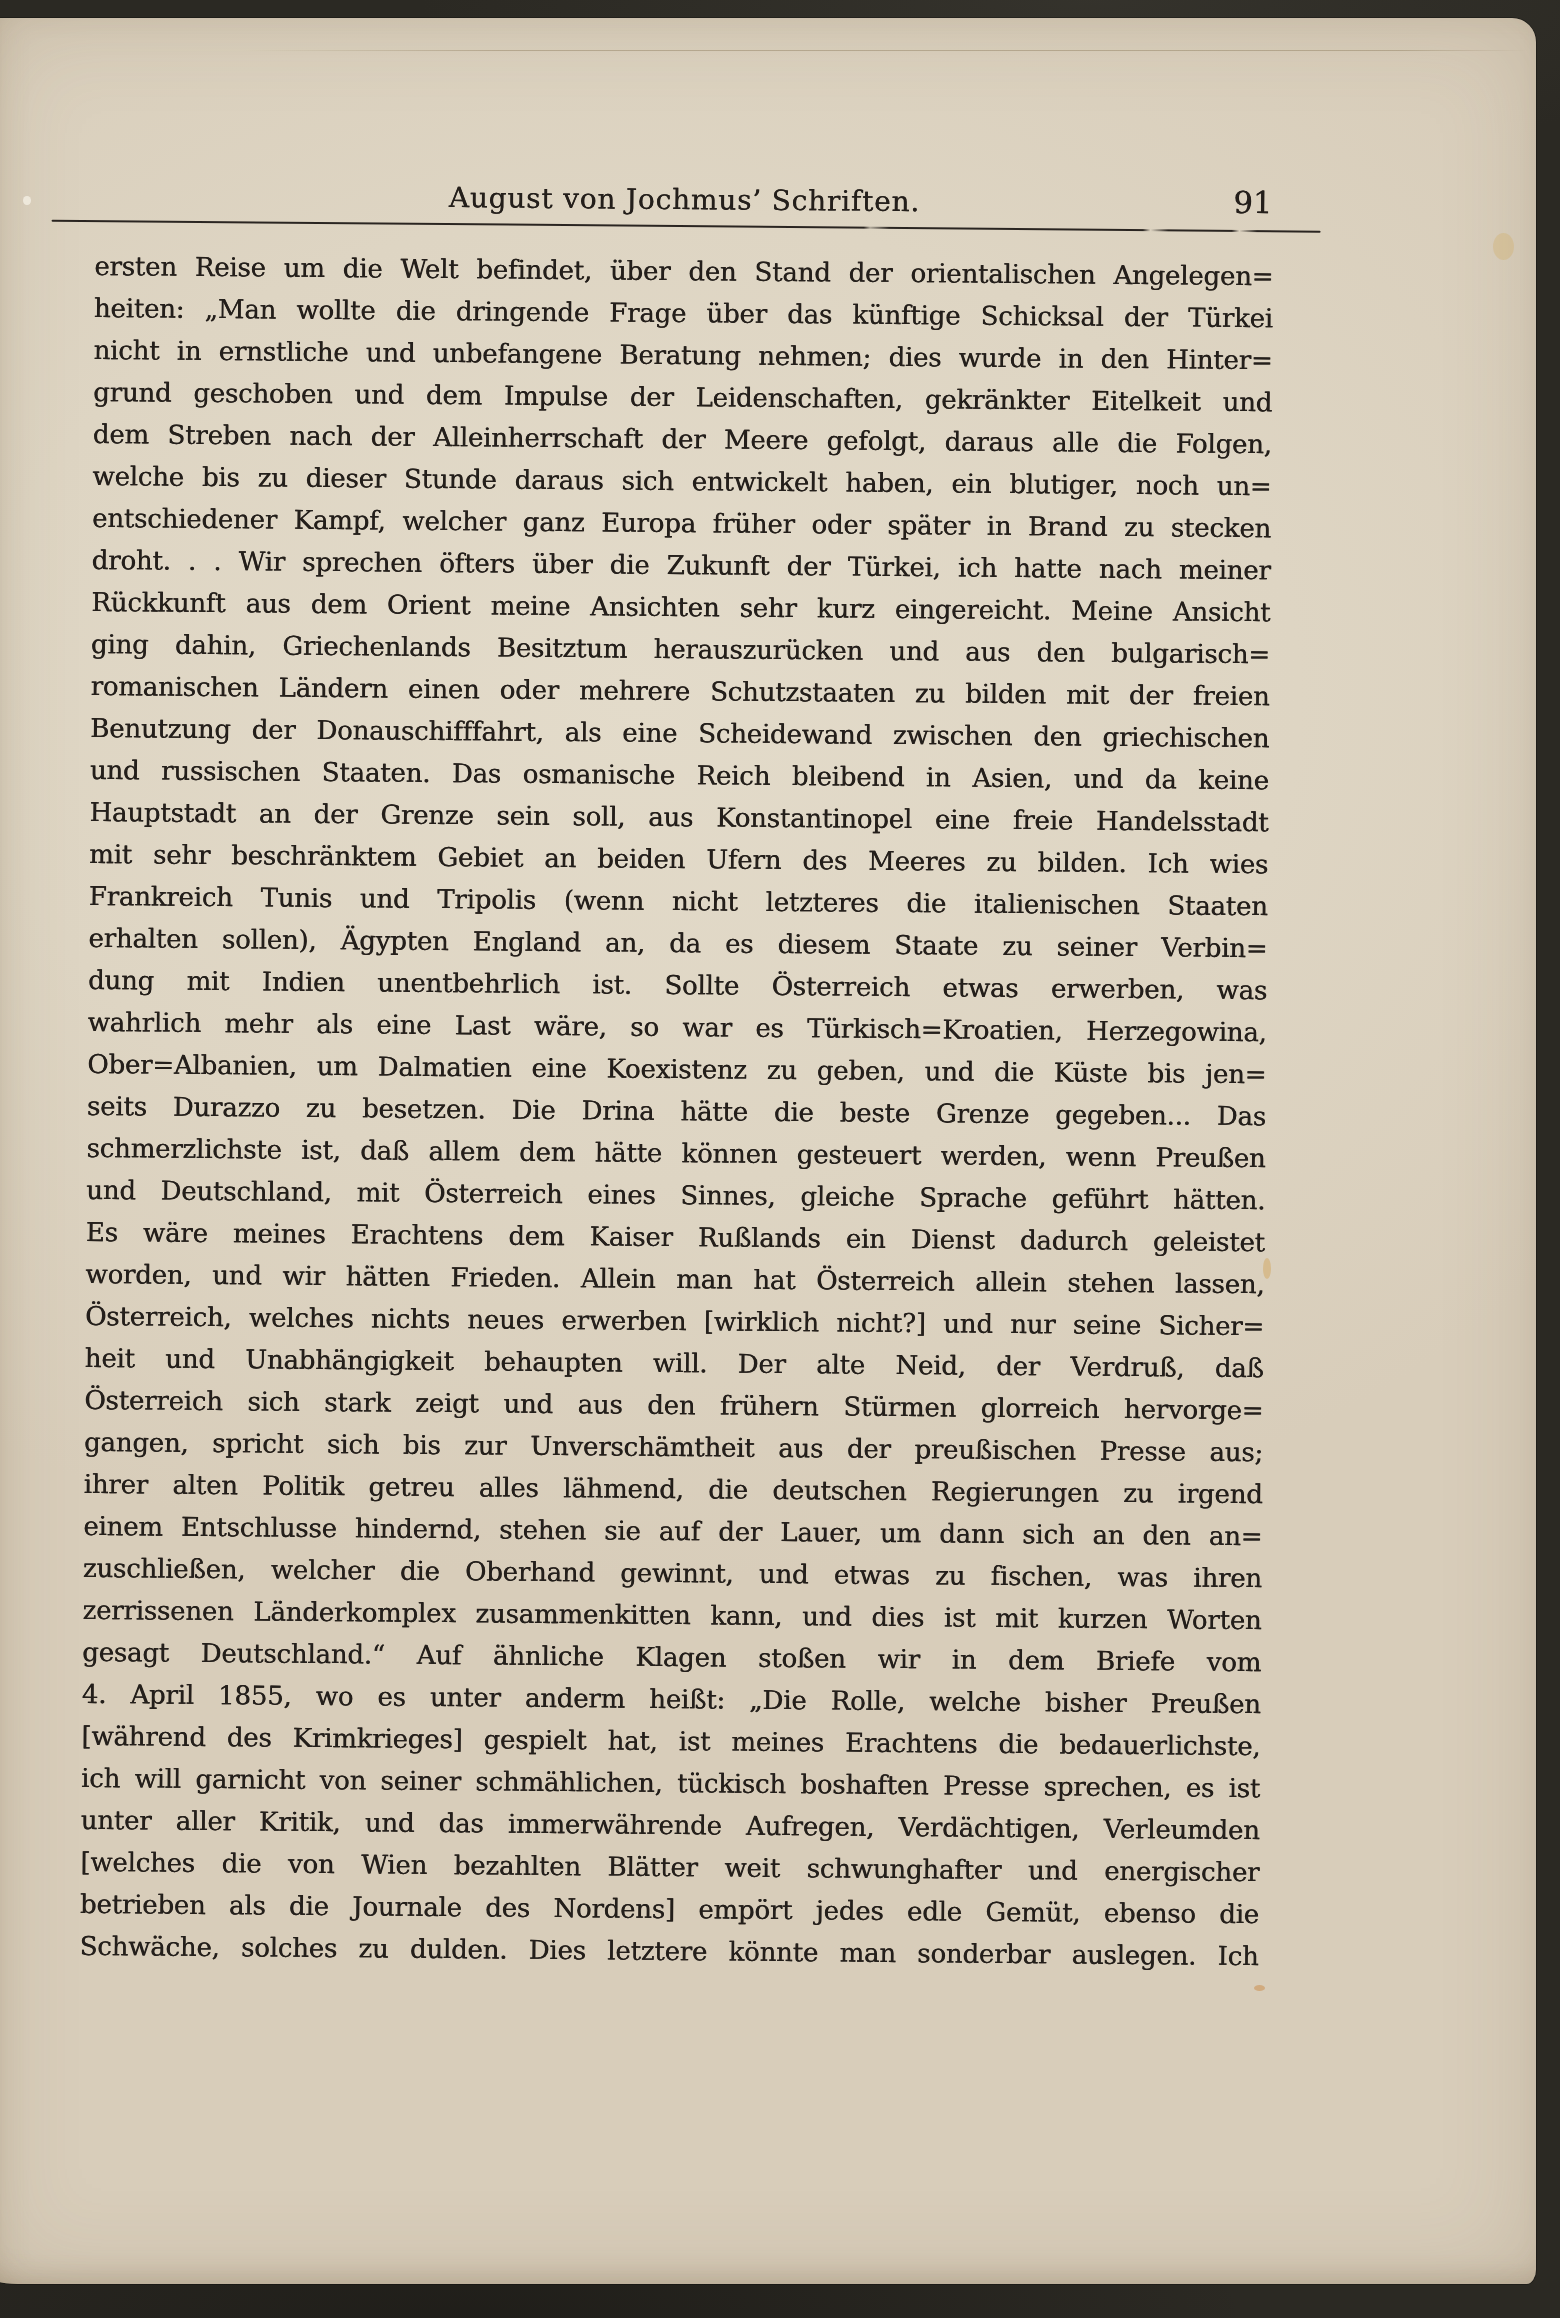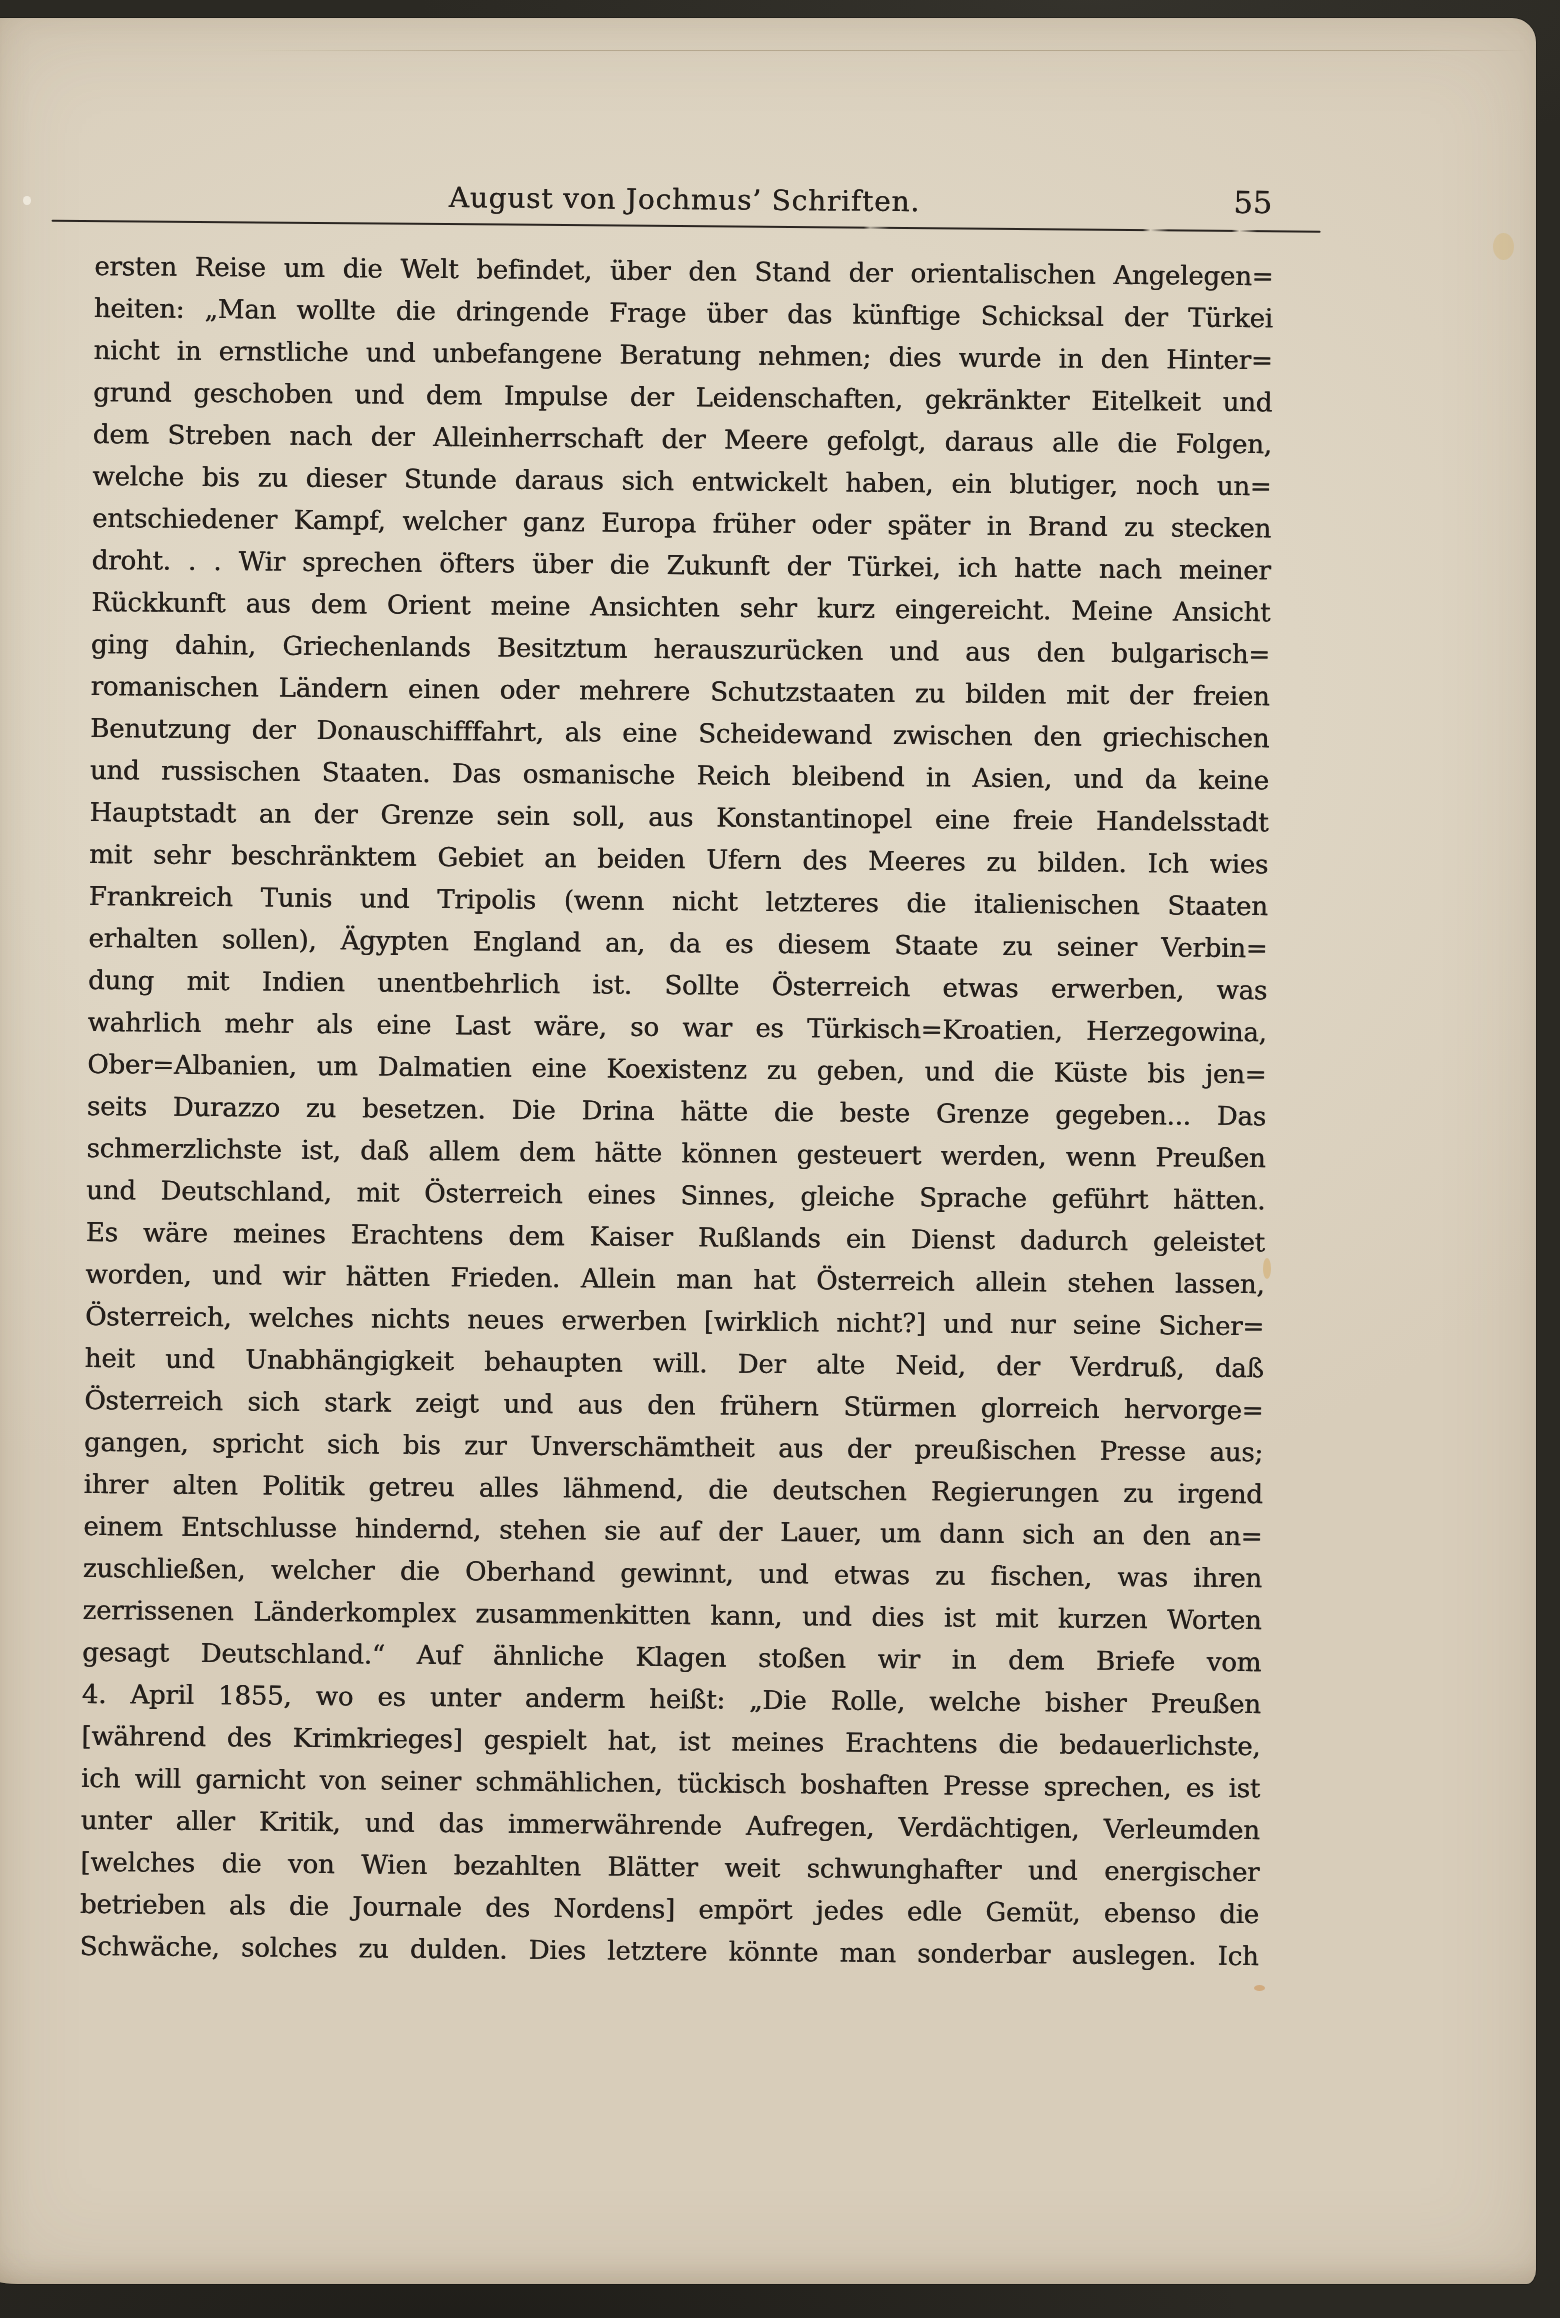--- a/index.html
+++ b/index.html
@@ -107,21 +107,21 @@
 
   <div class="age-spot spot1"></div>
   <div class="age-spot spot2"></div>
   <div class="age-spot spot3"></div>
 </div>
 
 <div class="scan-content">
 
   <div class="running-header">
     <div class="title">August von Jochmus’ Schriften.</div>
-    <div class="pagenum">55</div>
+    <div class="pagenum">91</div>
   </div>
 
   <div class="header-rule"></div>
 
   <div class="text-block">
     <div class="line">ersten Reise um die Welt befindet, über den Stand der orientalischen Angelegen=</div>
     <div class="line">heiten: „Man wollte die dringende Frage über das künftige Schicksal der Türkei</div>
     <div class="line">nicht in ernstliche und unbefangene Beratung nehmen; dies wurde in den Hinter=</div>
     <div class="line">grund geschoben und dem Impulse der Leidenschaften, gekränkter Eitelkeit und</div>
     <div class="line">dem Streben nach der Alleinherrschaft der Meere gefolgt, daraus alle die Folgen,</div>

